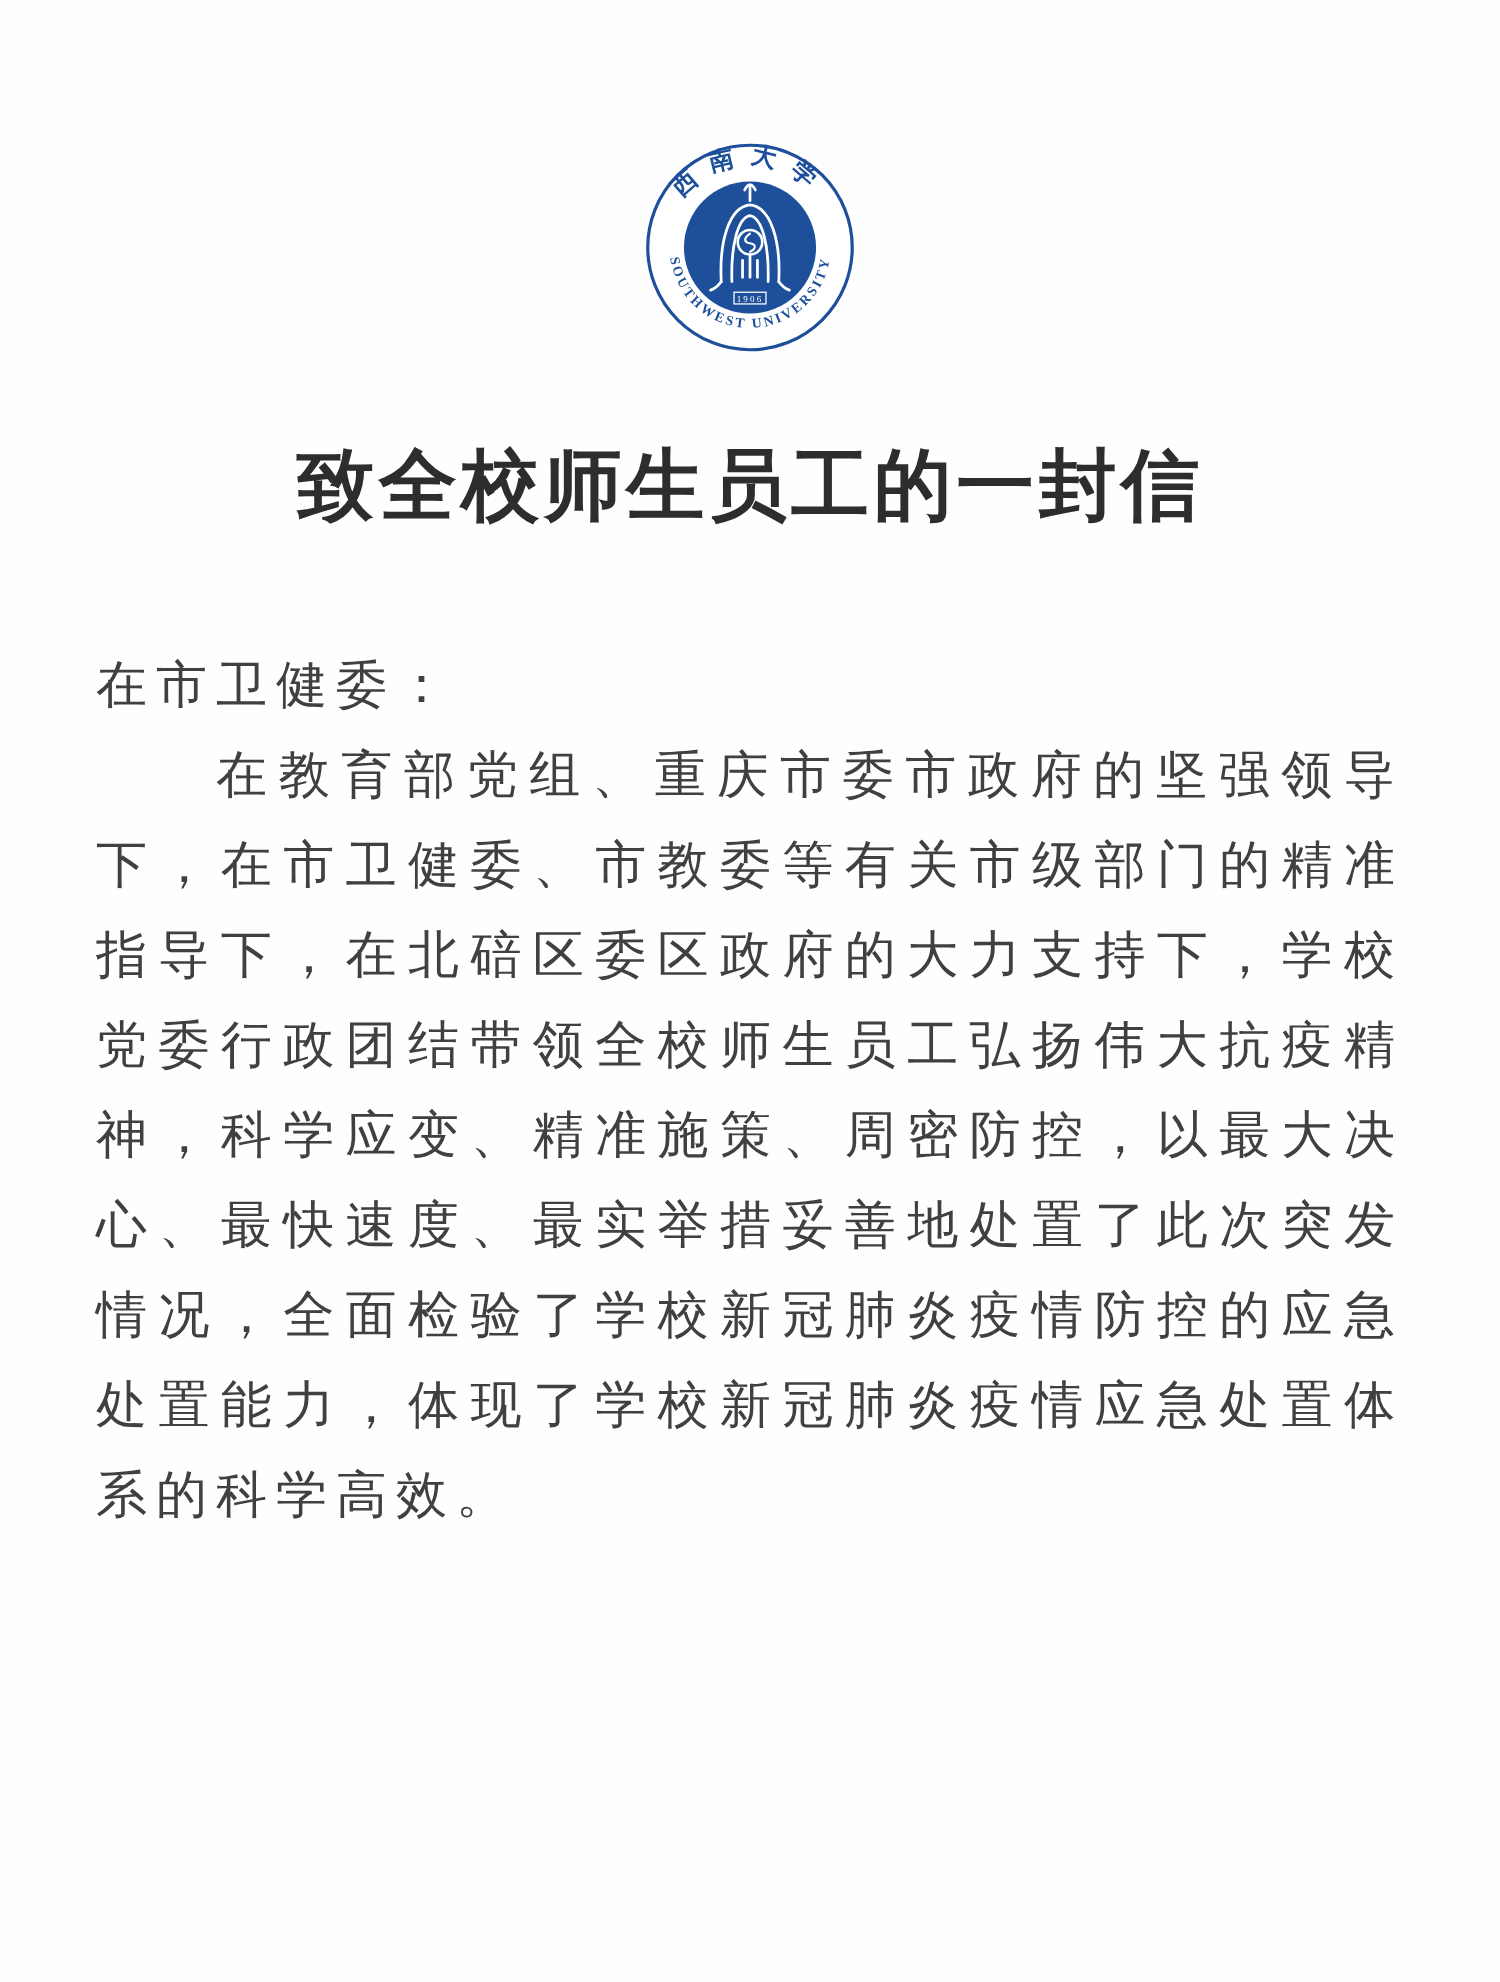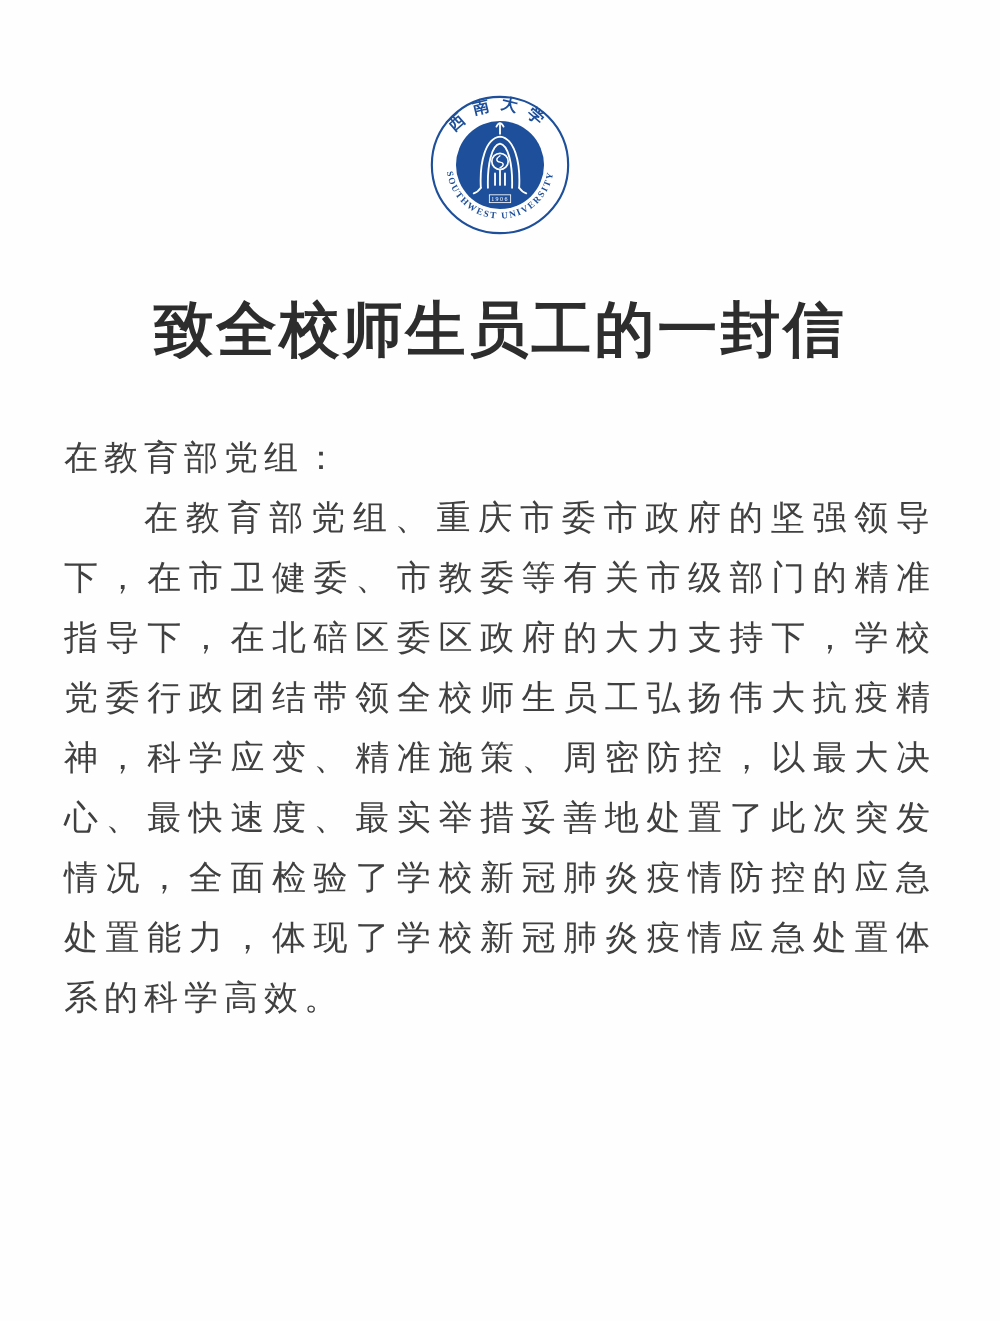--- a/index.html
+++ b/index.html
@@ -24,21 +24,21 @@
     height: 142px;
   }
   .logo svg { display: block; width: 100%; height: 100%; }
   .title {
     position: absolute;
     top: 294px;
     left: 0;
     width: 100%;
     margin: 0;
     text-align: center;
-    font-size: 60px;
+    font-size: 52px;
     font-weight: bold;
     letter-spacing: 3px;
     color: #2d2d2d;
     line-height: 1.2;
   }
   .letter-body {
     position: absolute;
     top: 428px;
     left: 64px;
     right: 64px;
@@ -108,17 +108,17 @@
       <g>
         <rect x="85" y="142" width="30" height="11" fill="none" stroke="#ffffff" stroke-width="1.2"></rect>
         <text x="100" y="151" text-anchor="middle" font-size="8.5" fill="#ffffff" font-family="Liberation Serif, serif" letter-spacing="2">1906</text>
       </g>
     </svg>
   </div>
 
   <h1 class="title">致全校师生员工的一封信</h1>
 
   <div class="letter-body">
-    <p>在教育部党组：</p>
+    <p>在市卫健委：</p>
     <p class="para-indent">在教育部党组、重庆市委市政府的坚强领导下，在市卫健委、市教委等有关市级部门的精准指导下，在北碚区委区政府的大力支持下，学校党委行政团结带领全校师生员工弘扬伟大抗疫精神，科学应变、精准施策、周密防控，以最大决心、最快速度、最实举措妥善地处置了此次突发情况，全面检验了学校新冠肺炎疫情防控的应急处置能力，体现了学校新冠肺炎疫情应急处置体系的科学高效。</p>
   </div>
 
 </div>
 
 </body></html>

